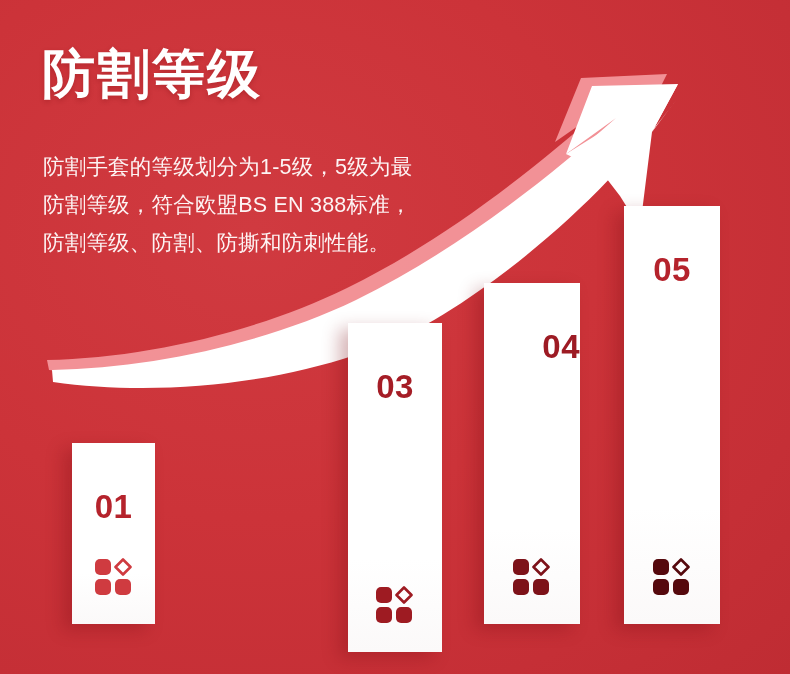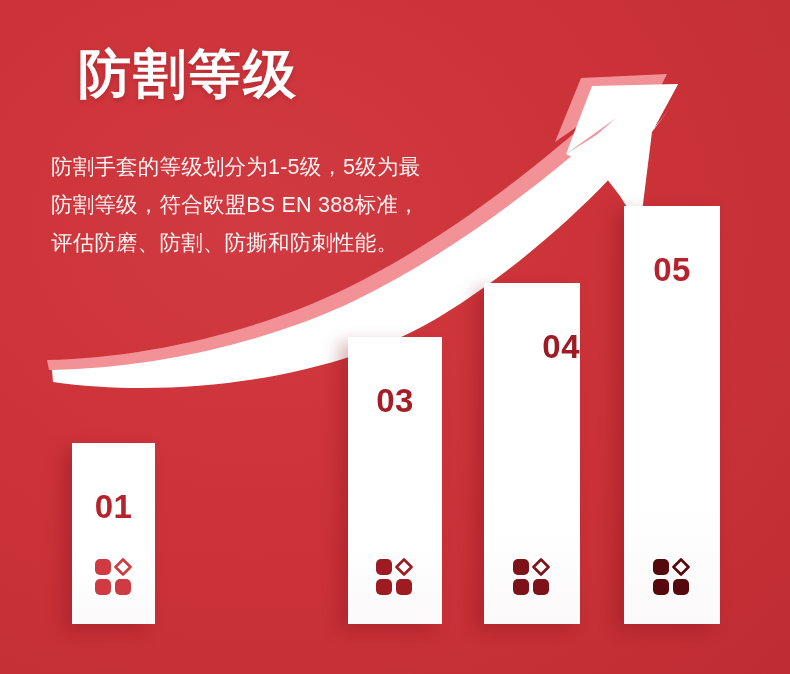--- a/index.html
+++ b/index.html
@@ -25,33 +25,32 @@
     position: absolute;
     left: 42px;
     top: 46px;
     font-size: 53px;
     line-height: 1.05;
     font-weight: 700;
     color: #ffffff;
     letter-spacing: 2px;
     white-space: nowrap;
     text-shadow: 0 2px 5px rgba(120,12,18,.30);
-    margin-left: 36px;
   }
   #subcopy {
     position: absolute;
     left: 43px;
     top: 148px;
     width: 452px;
     font-size: 21.5px;
     line-height: 38px;
     color: #fdf4f4;
     letter-spacing: .2px;
   }
-  #subcopy .line { display: block; white-space: nowrap; margin-left: 8px; }
+  #subcopy .line { display: block; white-space: nowrap; }
 
   
   #arrow-wrap {
     position: absolute;
     left: 0; top: 0;
     width: 790px; height: 674px;
     pointer-events: none;
   }
 
   
@@ -111,35 +110,35 @@
              C 342,378 180,400 53,382 Z" fill="#ffffff"></path>
 
     <path d="M678,84 L566,154 L600,170 L620,196 L640,228 L652,132 Z" fill="#ffffff"></path>
   </svg>
 
   <div id="headline">防割等级</div>
 
   <div id="subcopy">
     <span class="line">防割手套的等级划分为1-5级，5级为最</span>
     <span class="line">防割等级，符合欧盟BS EN 388标准，</span>
-    <span class="line">评估防磨、防割、防撕和防刺性能。</span>
+    <span class="line">防割等级、防割、防撕和防刺性能。</span>
   </div>
 
   <div class="bar" id="bar0" style="left: 72px; top: 443px; width: 83px; height: 181px;">
     <div class="bar-num" style="color: rgb(181, 35, 44); top: 26px;">01</div>
     <svg class="bar-icon" viewBox="0 0 40 38">
       <rect x="1" y="1" width="16" height="16" rx="5" class="ic-fill" fill="#cf3b40"></rect>
       <rect x="1" y="21" width="16" height="16" rx="5" class="ic-fill" fill="#cf3b40"></rect>
       <rect x="21" y="21" width="16" height="16" rx="5" class="ic-fill" fill="#cf3b40"></rect>
       <path d="M29 1.5 L36.5 9 L29 16.5 L21.5 9 Z" fill="none" class="ic-stroke" stroke-width="2.6" stroke-linejoin="round" stroke="#cf3b40"></path>
     </svg>
   </div>
 
 
-  <div class="bar" id="bar2" style="left: 348px; top: 337px; width: 94px; height: 287px;">
+  <div class="bar" id="bar2" style="left: 348px; top: 323px; width: 94px; height: 329px;">
     <div class="bar-num" style="color: rgb(165, 29, 38); top: 26px;">03</div>
     <svg class="bar-icon" viewBox="0 0 40 38">
       <rect x="1" y="1" width="16" height="16" rx="5" class="ic-fill" fill="#9e1b22"></rect>
       <rect x="1" y="21" width="16" height="16" rx="5" class="ic-fill" fill="#9e1b22"></rect>
       <rect x="21" y="21" width="16" height="16" rx="5" class="ic-fill" fill="#9e1b22"></rect>
       <path d="M29 1.5 L36.5 9 L29 16.5 L21.5 9 Z" fill="none" class="ic-stroke" stroke-width="2.6" stroke-linejoin="round" stroke="#9e1b22"></path>
     </svg>
   </div>
 
   <div class="bar" id="bar3" style="left: 484px; top: 283px; width: 96px; height: 341px;">

